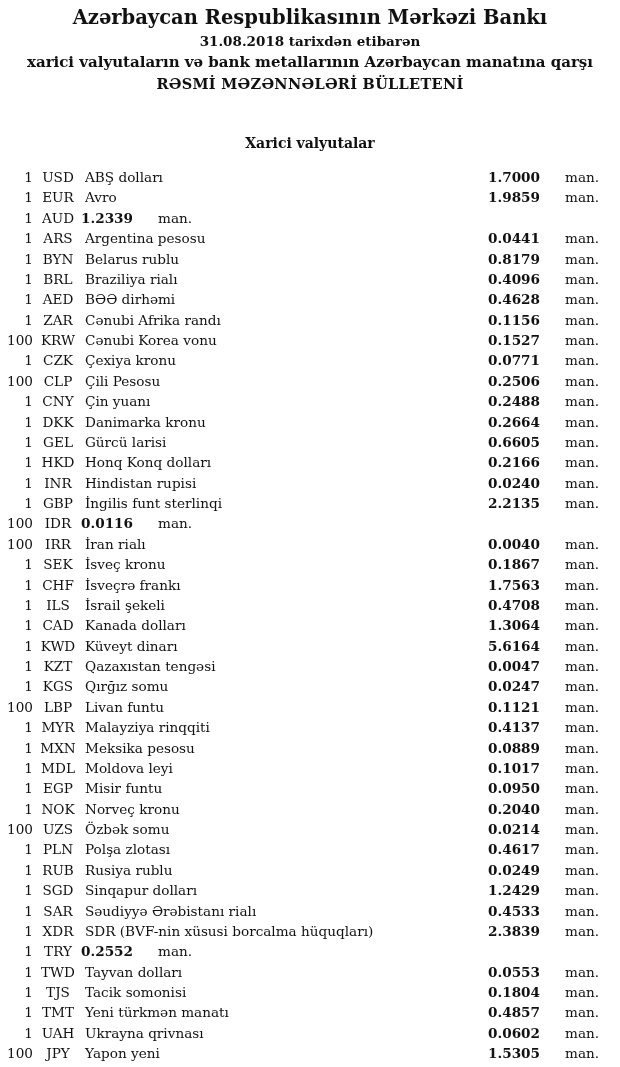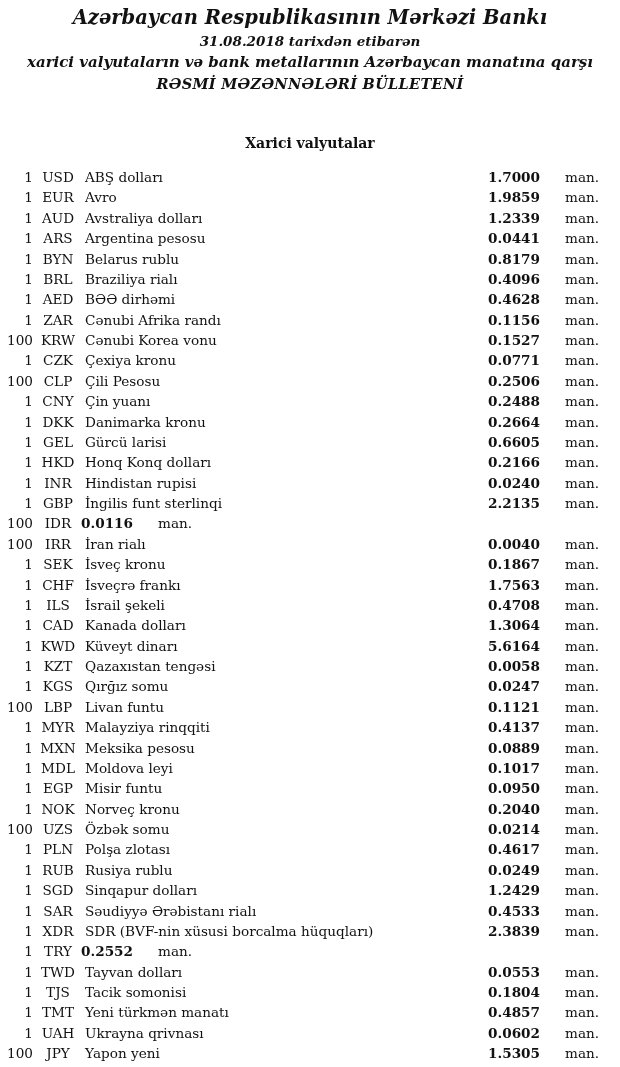--- a/index.html
+++ b/index.html
@@ -12,21 +12,20 @@
     width: 620px;
     height: 1067px;
     background: #ffffff;
     color: #111111;
     font-family: "DejaVu Serif", "Liberation Serif", serif;
     overflow: hidden;
   }
   .hdr {
     padding-top: 5px;
     text-align: center;
-    font-style: italic;
   }
   .title {
     font-size: 19.5px;
     font-weight: 700;
     line-height: 26px;
   }
   .date-line {
     font-size: 13.5px;
     font-weight: 700;
     line-height: 21px;
@@ -114,21 +113,20 @@
       <div class="row">
         <span class="cell-qty">1</span>
         <span class="cell-code">EUR</span>
         <span class="cell-name">Avro</span>
         <span class="cell-rate">1.9859</span>
         <span class="cell-man">man.</span>
       </div>
       <div class="row">
         <span class="cell-qty">1</span>
         <span class="cell-code">AUD</span>
-        <span class="cell-name">Avstraliya dolları</span>
         <span class="cell-rate">1.2339</span>
         <span class="cell-man">man.</span>
       </div>
       <div class="row">
         <span class="cell-qty">1</span>
         <span class="cell-code">ARS</span>
         <span class="cell-name">Argentina pesosu</span>
         <span class="cell-rate">0.0441</span>
         <span class="cell-man">man.</span>
       </div>
@@ -268,21 +266,21 @@
         <span class="cell-qty">1</span>
         <span class="cell-code">KWD</span>
         <span class="cell-name">Küveyt dinarı</span>
         <span class="cell-rate">5.6164</span>
         <span class="cell-man">man.</span>
       </div>
       <div class="row">
         <span class="cell-qty">1</span>
         <span class="cell-code">KZT</span>
         <span class="cell-name">Qazaxıstan tengəsi</span>
-        <span class="cell-rate">0.0058</span>
+        <span class="cell-rate">0.0047</span>
         <span class="cell-man">man.</span>
       </div>
       <div class="row">
         <span class="cell-qty">1</span>
         <span class="cell-code">KGS</span>
         <span class="cell-name">Qırğız somu</span>
         <span class="cell-rate">0.0247</span>
         <span class="cell-man">man.</span>
       </div>
       <div class="row">

